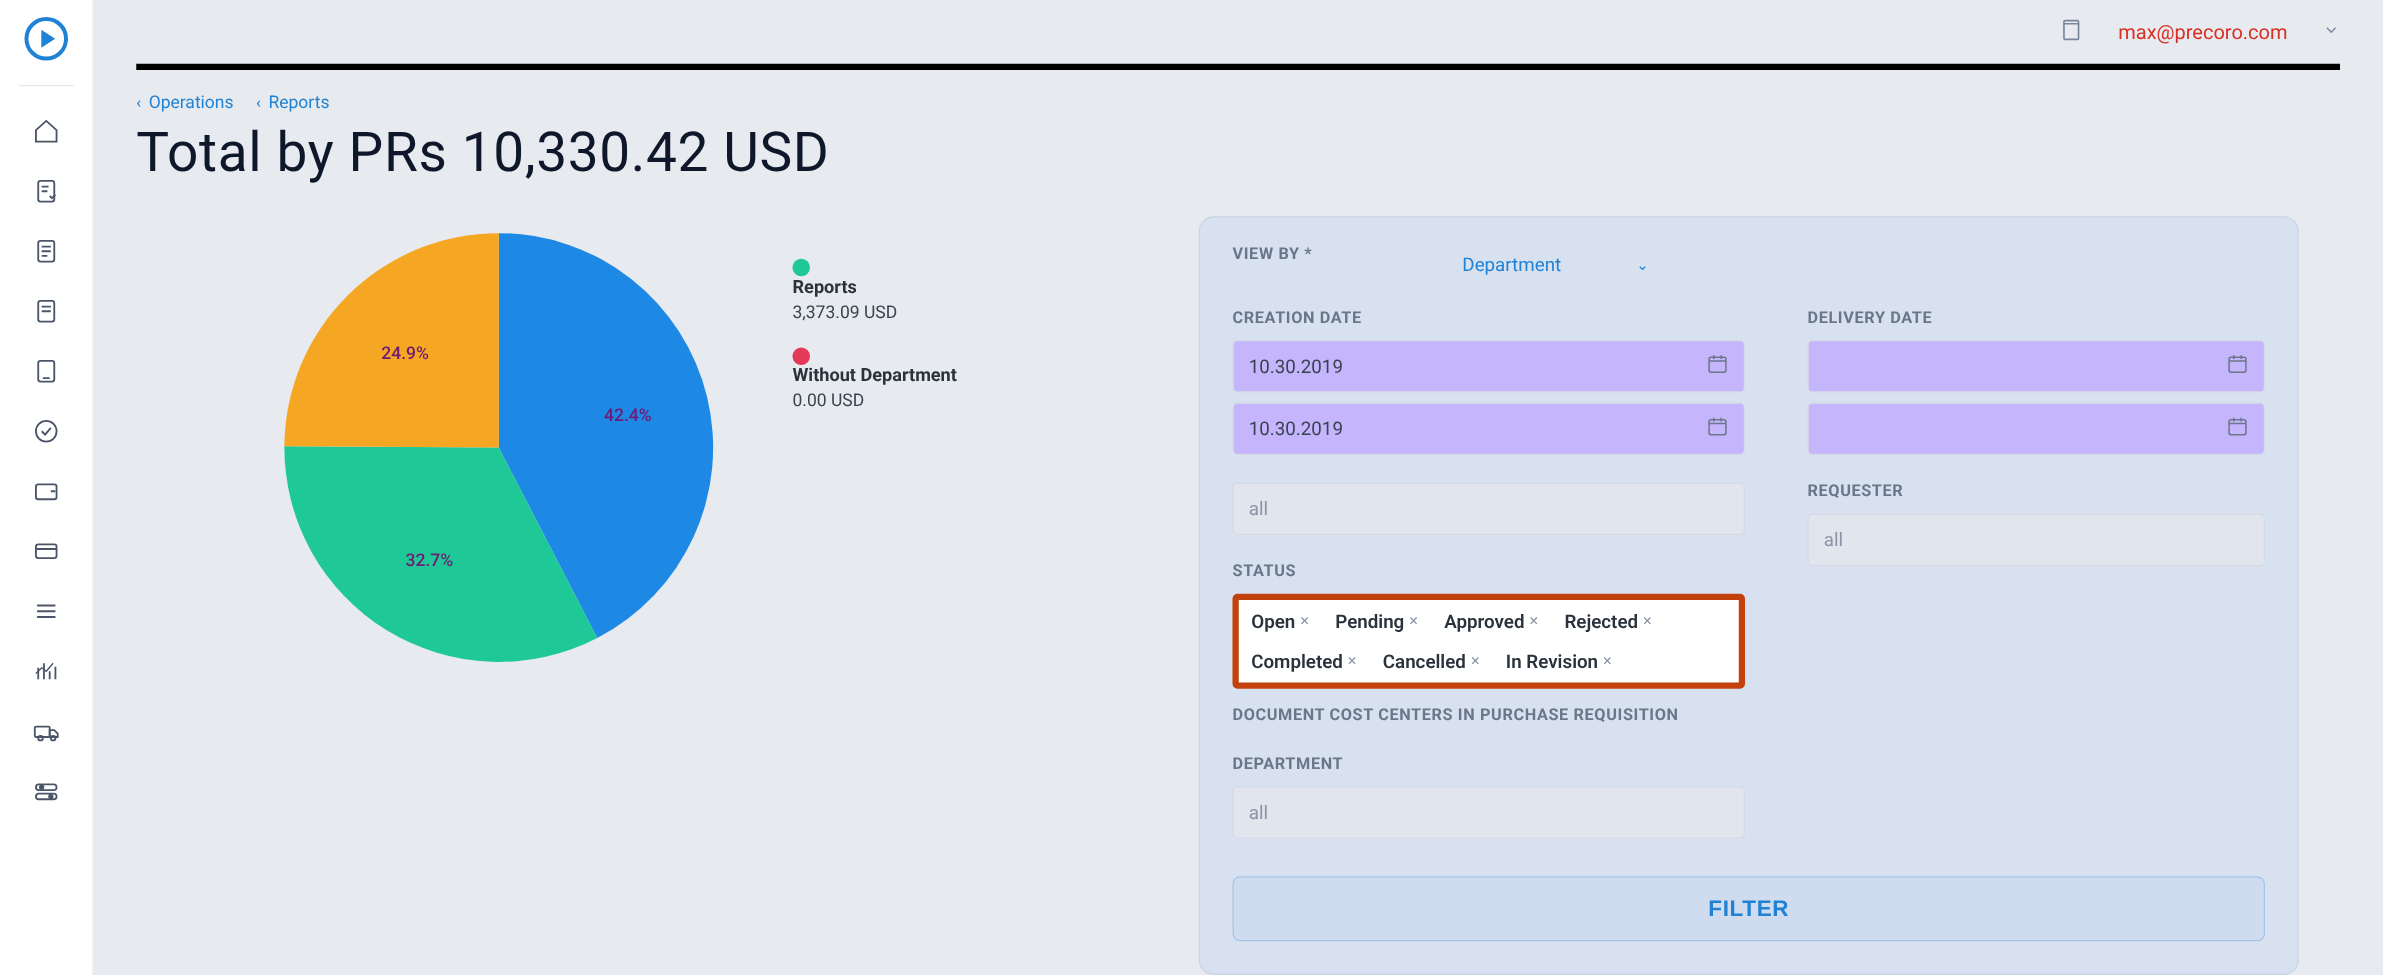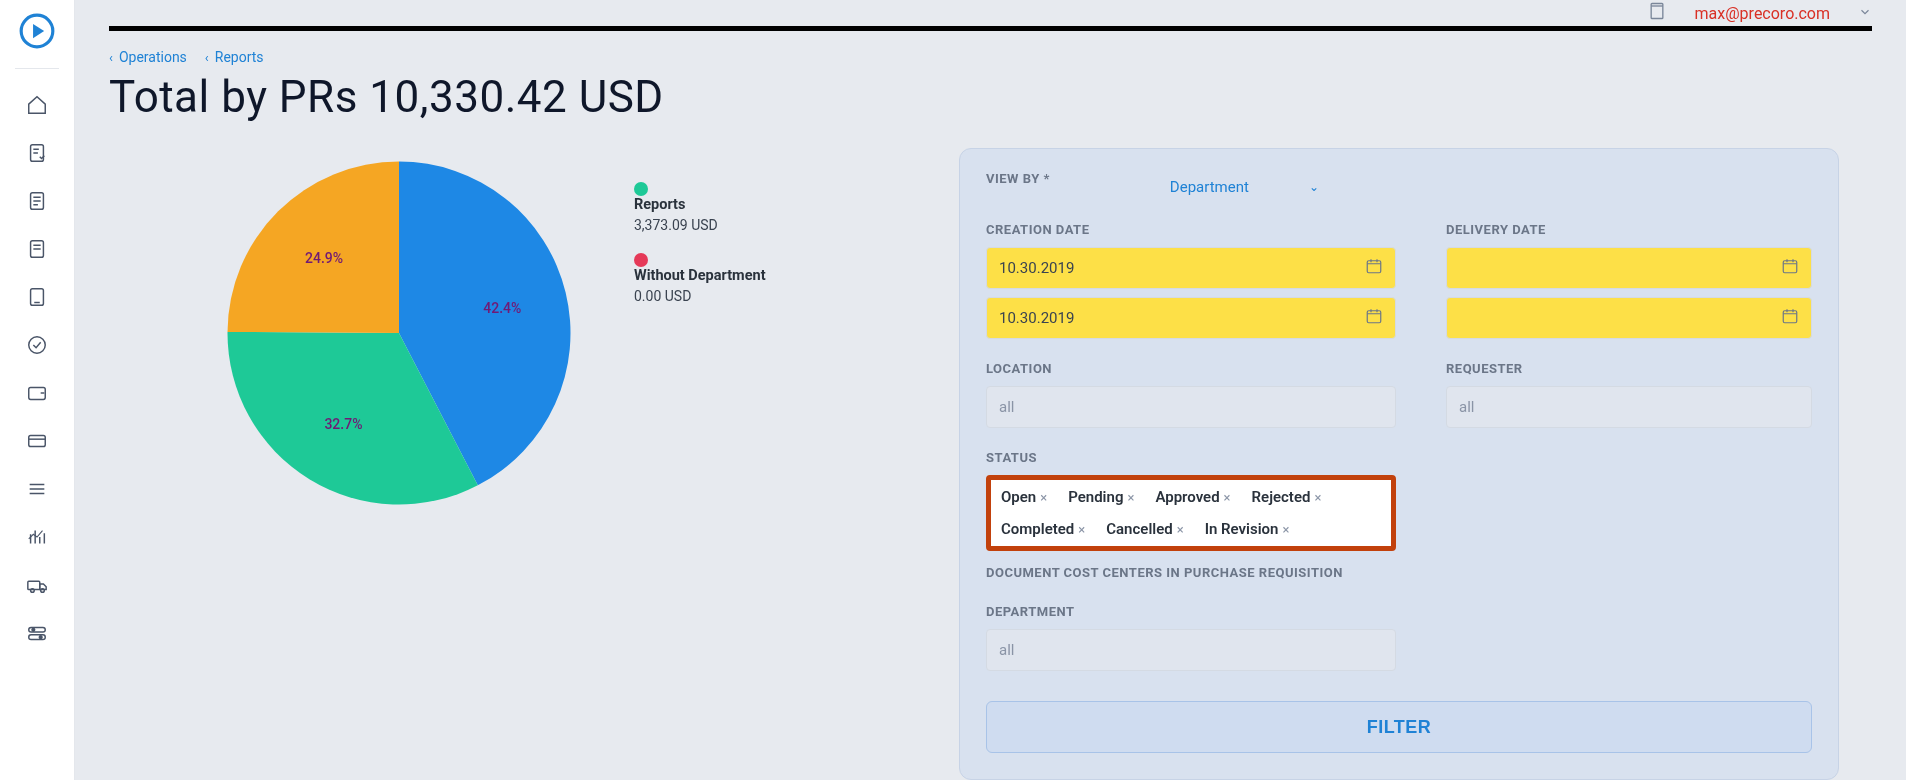--- a/index.html
+++ b/index.html
@@ -119,21 +119,21 @@
   .viewby-row { display:flex; align-items:center; gap: 120px; margin-bottom: 20px;}
   .viewby-select {
     color:#1f82d5;
     font-size:15px;
     display:flex; align-items:center; gap: 60px;
     cursor:pointer;
   }
   .viewby-select .chev { font-size:12px; color:#1f82d5; }
   .input {
     height: 42px;
-    background:#fde047;
+    background:#c4b5fd;
     border:1px solid #d4dae3;
     border-radius:4px;
     padding: 0 12px;
     font-size: 15px;
     color:#3a4350;
     display:flex; align-items:center; justify-content:space-between;
     margin-bottom: 8px;
   }
   .input.disabled {
     background:#e0e5ee;
@@ -338,21 +338,20 @@
             <div class="input">
               <span>10.30.2019</span>
               <span class="cal-icon">
                 <svg width="18" height="18" viewBox="0 0 24 24" fill="none" stroke="#6b7688" stroke-width="1.6">
                     <rect x="3" y="5" width="18" height="16" rx="2"></rect>
                     <path d="M3 9h18M8 3v4M16 3v4"></path>
                   </svg>
               </span>
             </div>
             <div class="section-gap"></div>
-            <span class="field-label">LOCATION</span>
             <div class="input disabled">
               <span>all</span>
             </div>
             <div class="section-gap"></div>
             <span class="field-label">STATUS</span>
             <div class="status-chips" id="status-chips">
                 <span class="chip">Open<span class="x">×</span></span>
                 <span class="chip">Pending<span class="x">×</span></span>
                 <span class="chip">Approved<span class="x">×</span></span>
                 <span class="chip">Rejected<span class="x">×</span></span>

